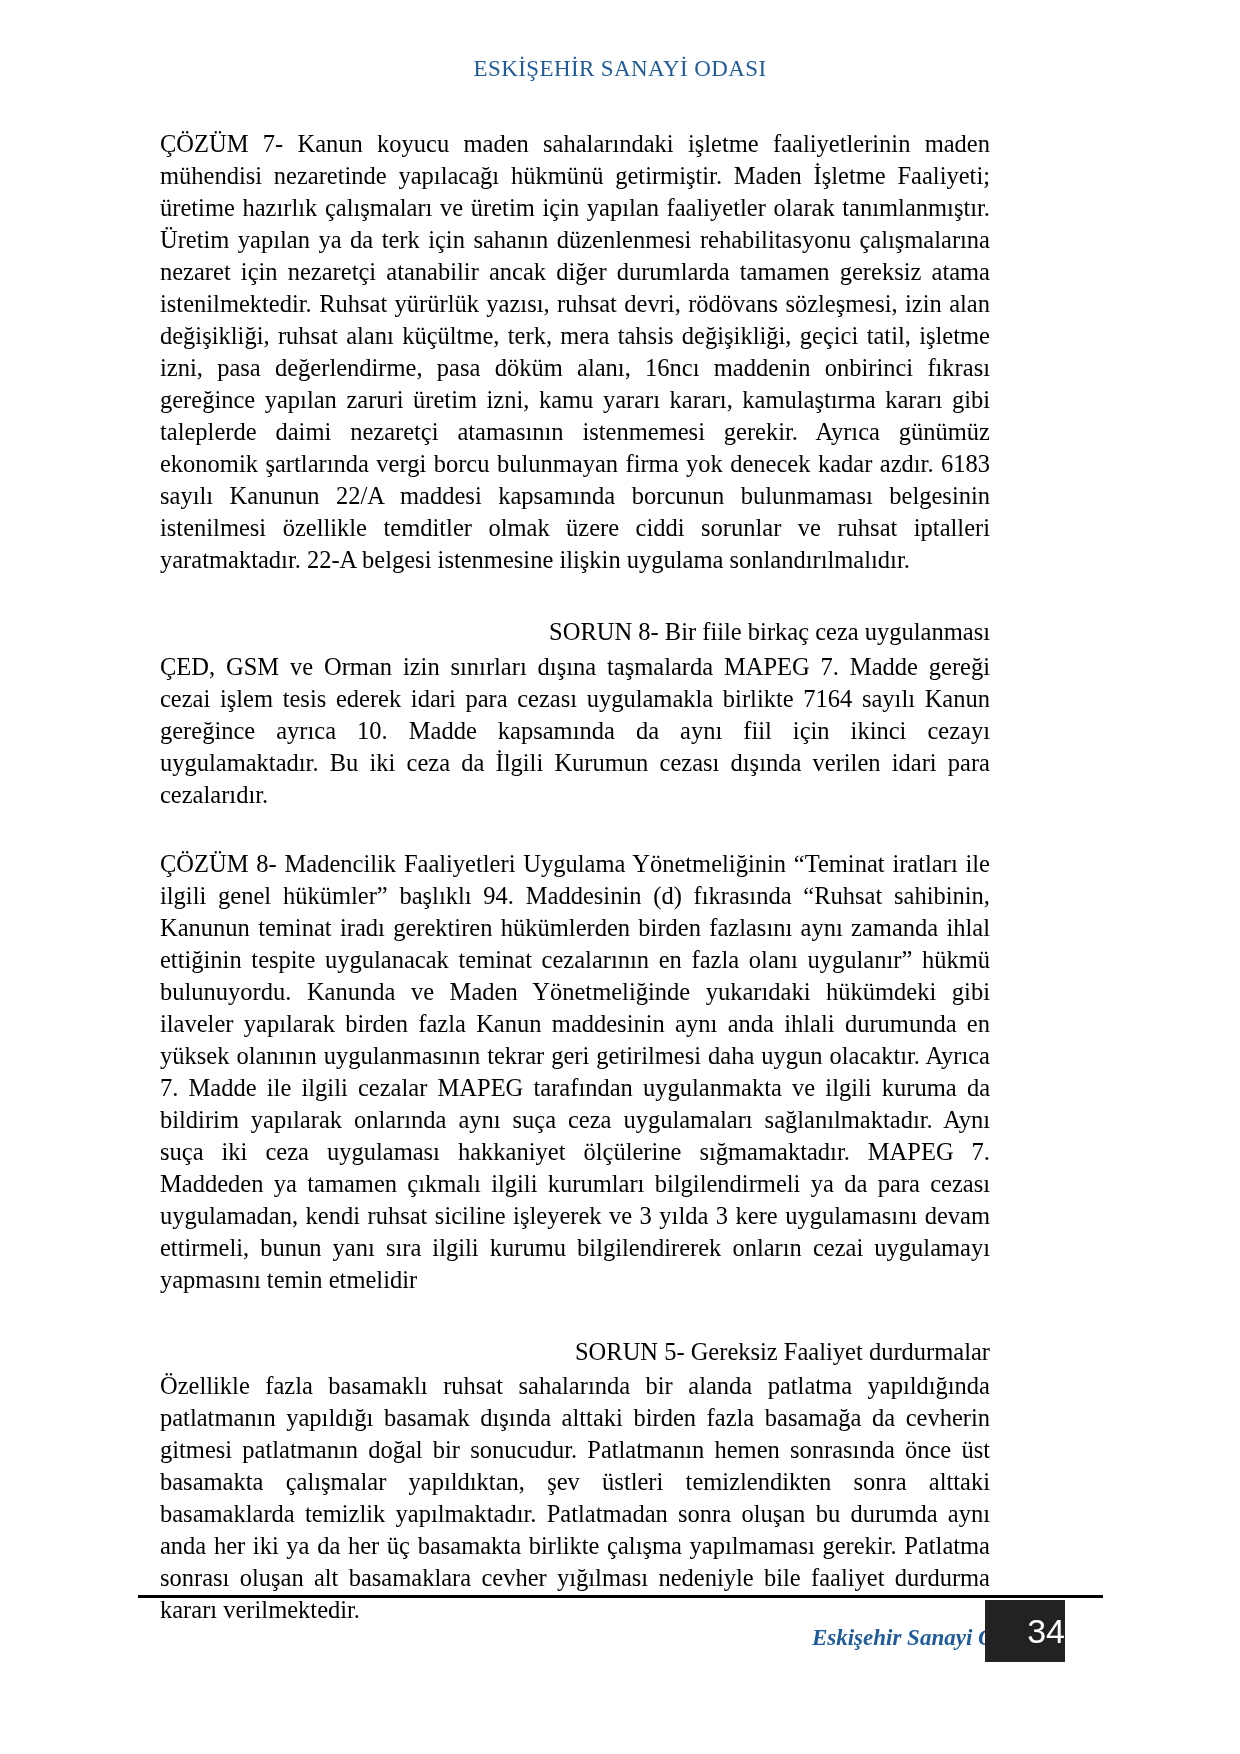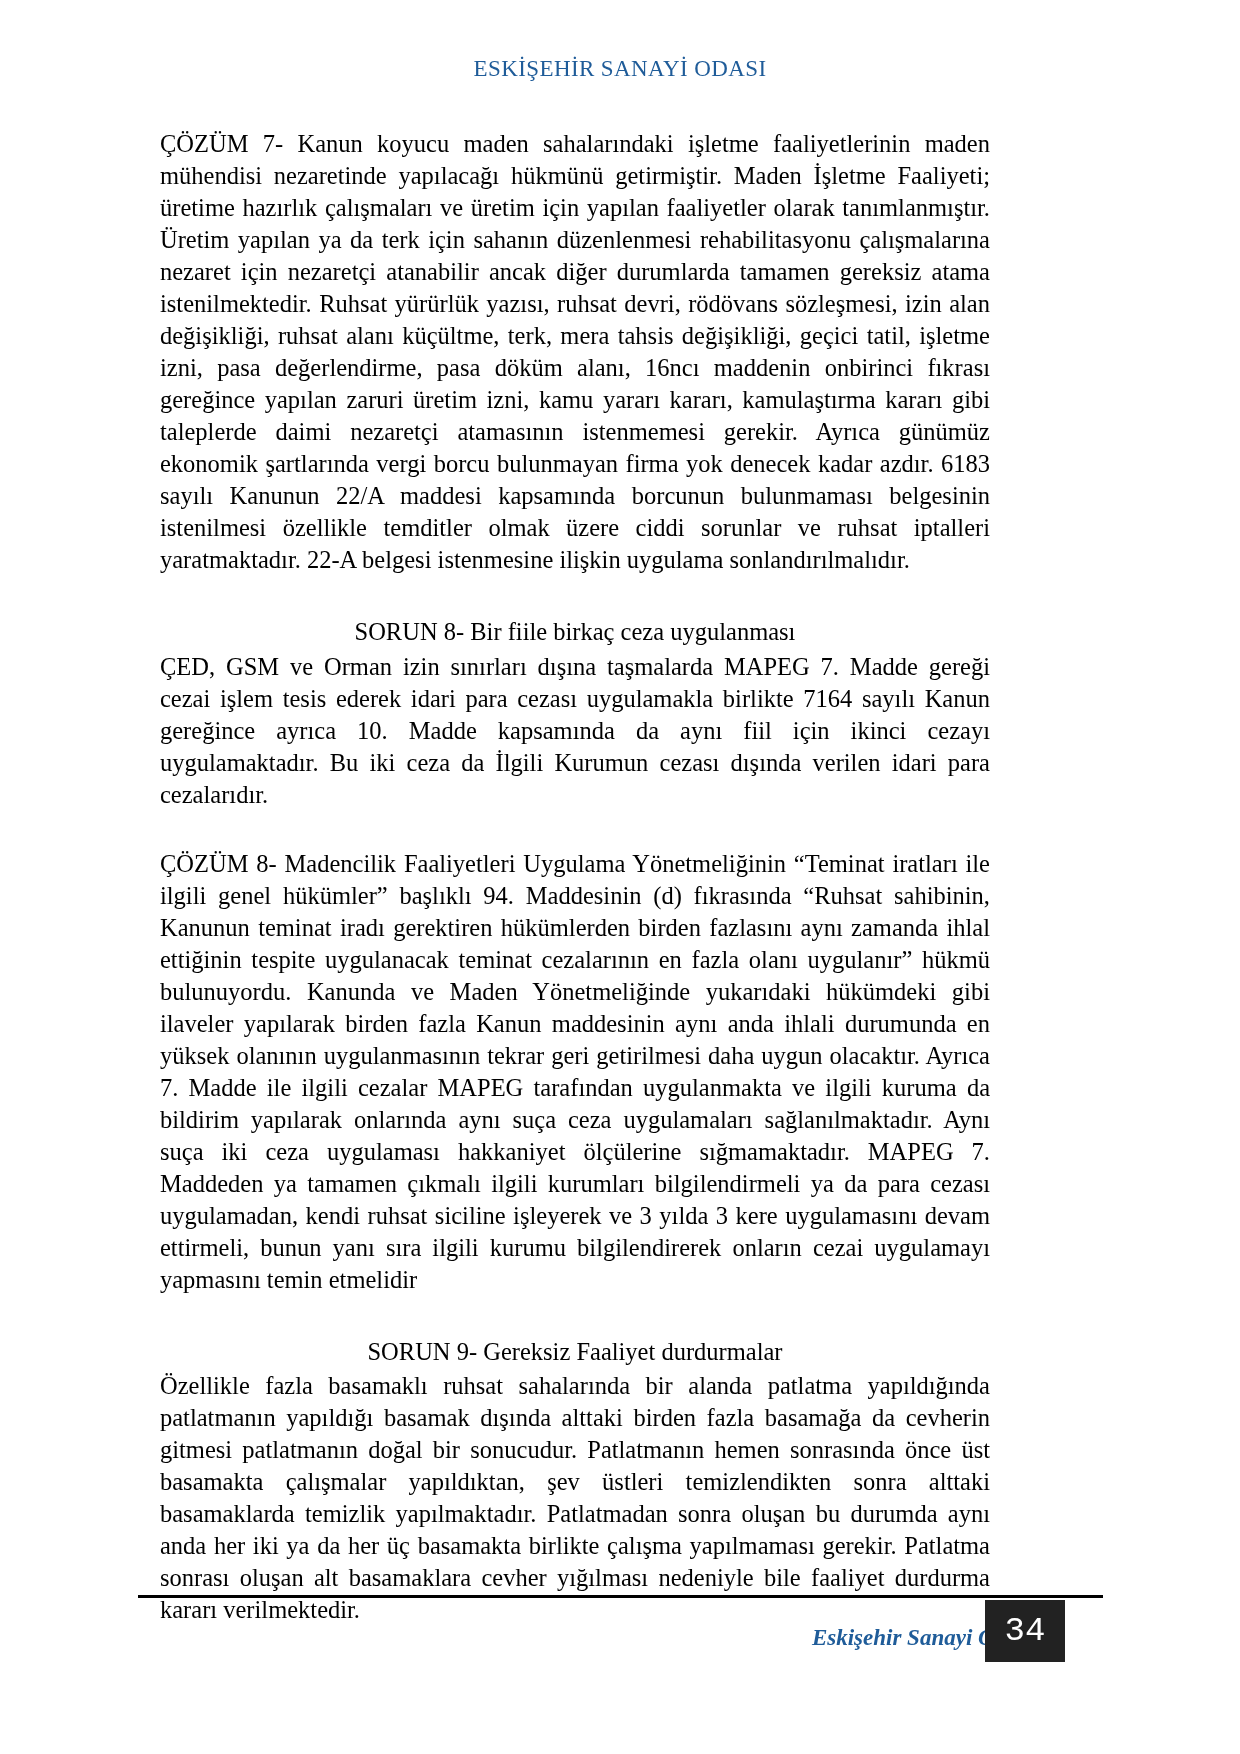--- a/index.html
+++ b/index.html
@@ -58,21 +58,21 @@
     font-size: 24.5px;
     line-height: 32px;
     text-align: justify;
     text-justify: inter-word;
     hyphens: none;
   }
   p.no-justify {
     margin: 0;
     font-size: 24.5px;
     line-height: 37.6px;
-    text-align: center;
+    text-align: right;
   }
 
   .gap-large { height: 37px; }
 
   
   .footer-rule {
     position: absolute;
     left: 138px;
     top: 1595px;
     width: 965px;
@@ -98,22 +98,22 @@
     background: #222222;
     color: #ffffff;
   }
   .footer-pagenum {
     position: absolute;
     left: 0;
     top: 0;
     width: 80px;
     height: 62px;
     line-height: 62px;
-    text-align: center;
-    font-family: Liberation Mono, monospace;
+    text-align: right;
+    font-family: Liberation Sans, sans-serif;
     font-size: 34px;
     color: #ffffff;
   }
 </style>
 </head>
 <body>
 
 <div class="page">
 
   <div class="header">
@@ -129,21 +129,21 @@
     <p class="no-justify">SORUN 8- Bir fiile birkaç ceza uygulanması</p>
 
     <p class="body-text">ÇED, GSM ve Orman izin sınırları dışına taşmalarda MAPEG 7. Madde gereği cezai işlem tesis ederek idari para cezası uygulamakla birlikte 7164 sayılı Kanun gereğince ayrıca 10. Madde kapsamında da aynı fiil için ikinci cezayı uygulamaktadır. Bu iki ceza da İlgili Kurumun cezası dışında verilen idari para cezalarıdır.</p>
 
     <div class="gap-large"></div>
 
     <p class="body-text">ÇÖZÜM 8- Madencilik Faaliyetleri Uygulama Yönetmeliğinin “Teminat iratları ile ilgili genel hükümler” başlıklı 94. Maddesinin (d) fıkrasında “Ruhsat sahibinin, Kanunun teminat iradı gerektiren hükümlerden birden fazlasını aynı zamanda ihlal ettiğinin tespite uygulanacak teminat cezalarının en fazla olanı uygulanır” hükmü bulunuyordu. Kanunda ve Maden Yönetmeliğinde yukarıdaki hükümdeki gibi ilaveler yapılarak birden fazla Kanun maddesinin aynı anda ihlali durumunda en yüksek olanının uygulanmasının tekrar geri getirilmesi daha uygun olacaktır. Ayrıca 7. Madde ile ilgili cezalar MAPEG tarafından uygulanmakta ve ilgili kuruma da bildirim yapılarak onlarında aynı suça ceza uygulamaları sağlanılmaktadır. Aynı suça iki ceza uygulaması hakkaniyet ölçülerine sığmamaktadır. MAPEG 7. Maddeden ya tamamen çıkmalı ilgili kurumları bilgilendirmeli ya da para cezası uygulamadan, kendi ruhsat siciline işleyerek ve 3 yılda 3 kere uygulamasını devam ettirmeli, bunun yanı sıra ilgili kurumu bilgilendirerek onların cezai uygulamayı yapmasını temin etmelidir</p>
 
     <div class="gap-large"></div>
 
-    <p class="no-justify">SORUN 9- Gereksiz Faaliyet durdurmalar</p>
+    <p class="no-justify">SORUN 5- Gereksiz Faaliyet durdurmalar</p>
 
     <p class="body-text">Özellikle fazla basamaklı ruhsat sahalarında bir alanda patlatma yapıldığında patlatmanın yapıldığı basamak dışında alttaki birden fazla basamağa da cevherin gitmesi patlatmanın doğal bir sonucudur. Patlatmanın hemen sonrasında önce üst basamakta çalışmalar yapıldıktan, şev üstleri temizlendikten sonra alttaki basamaklarda temizlik yapılmaktadır. Patlatmadan sonra oluşan bu durumda aynı anda her iki ya da her üç basamakta birlikte çalışma yapılmaması gerekir. Patlatma sonrası oluşan alt basamaklara cevher yığılması nedeniyle bile faaliyet durdurma kararı verilmektedir.</p>
 
   </div>
 
   <div class="footer-rule"></div>
 
   <div class="footer-label">Eskişehir Sanayi Odası</div>
 
   <div class="footer-pagebox">

